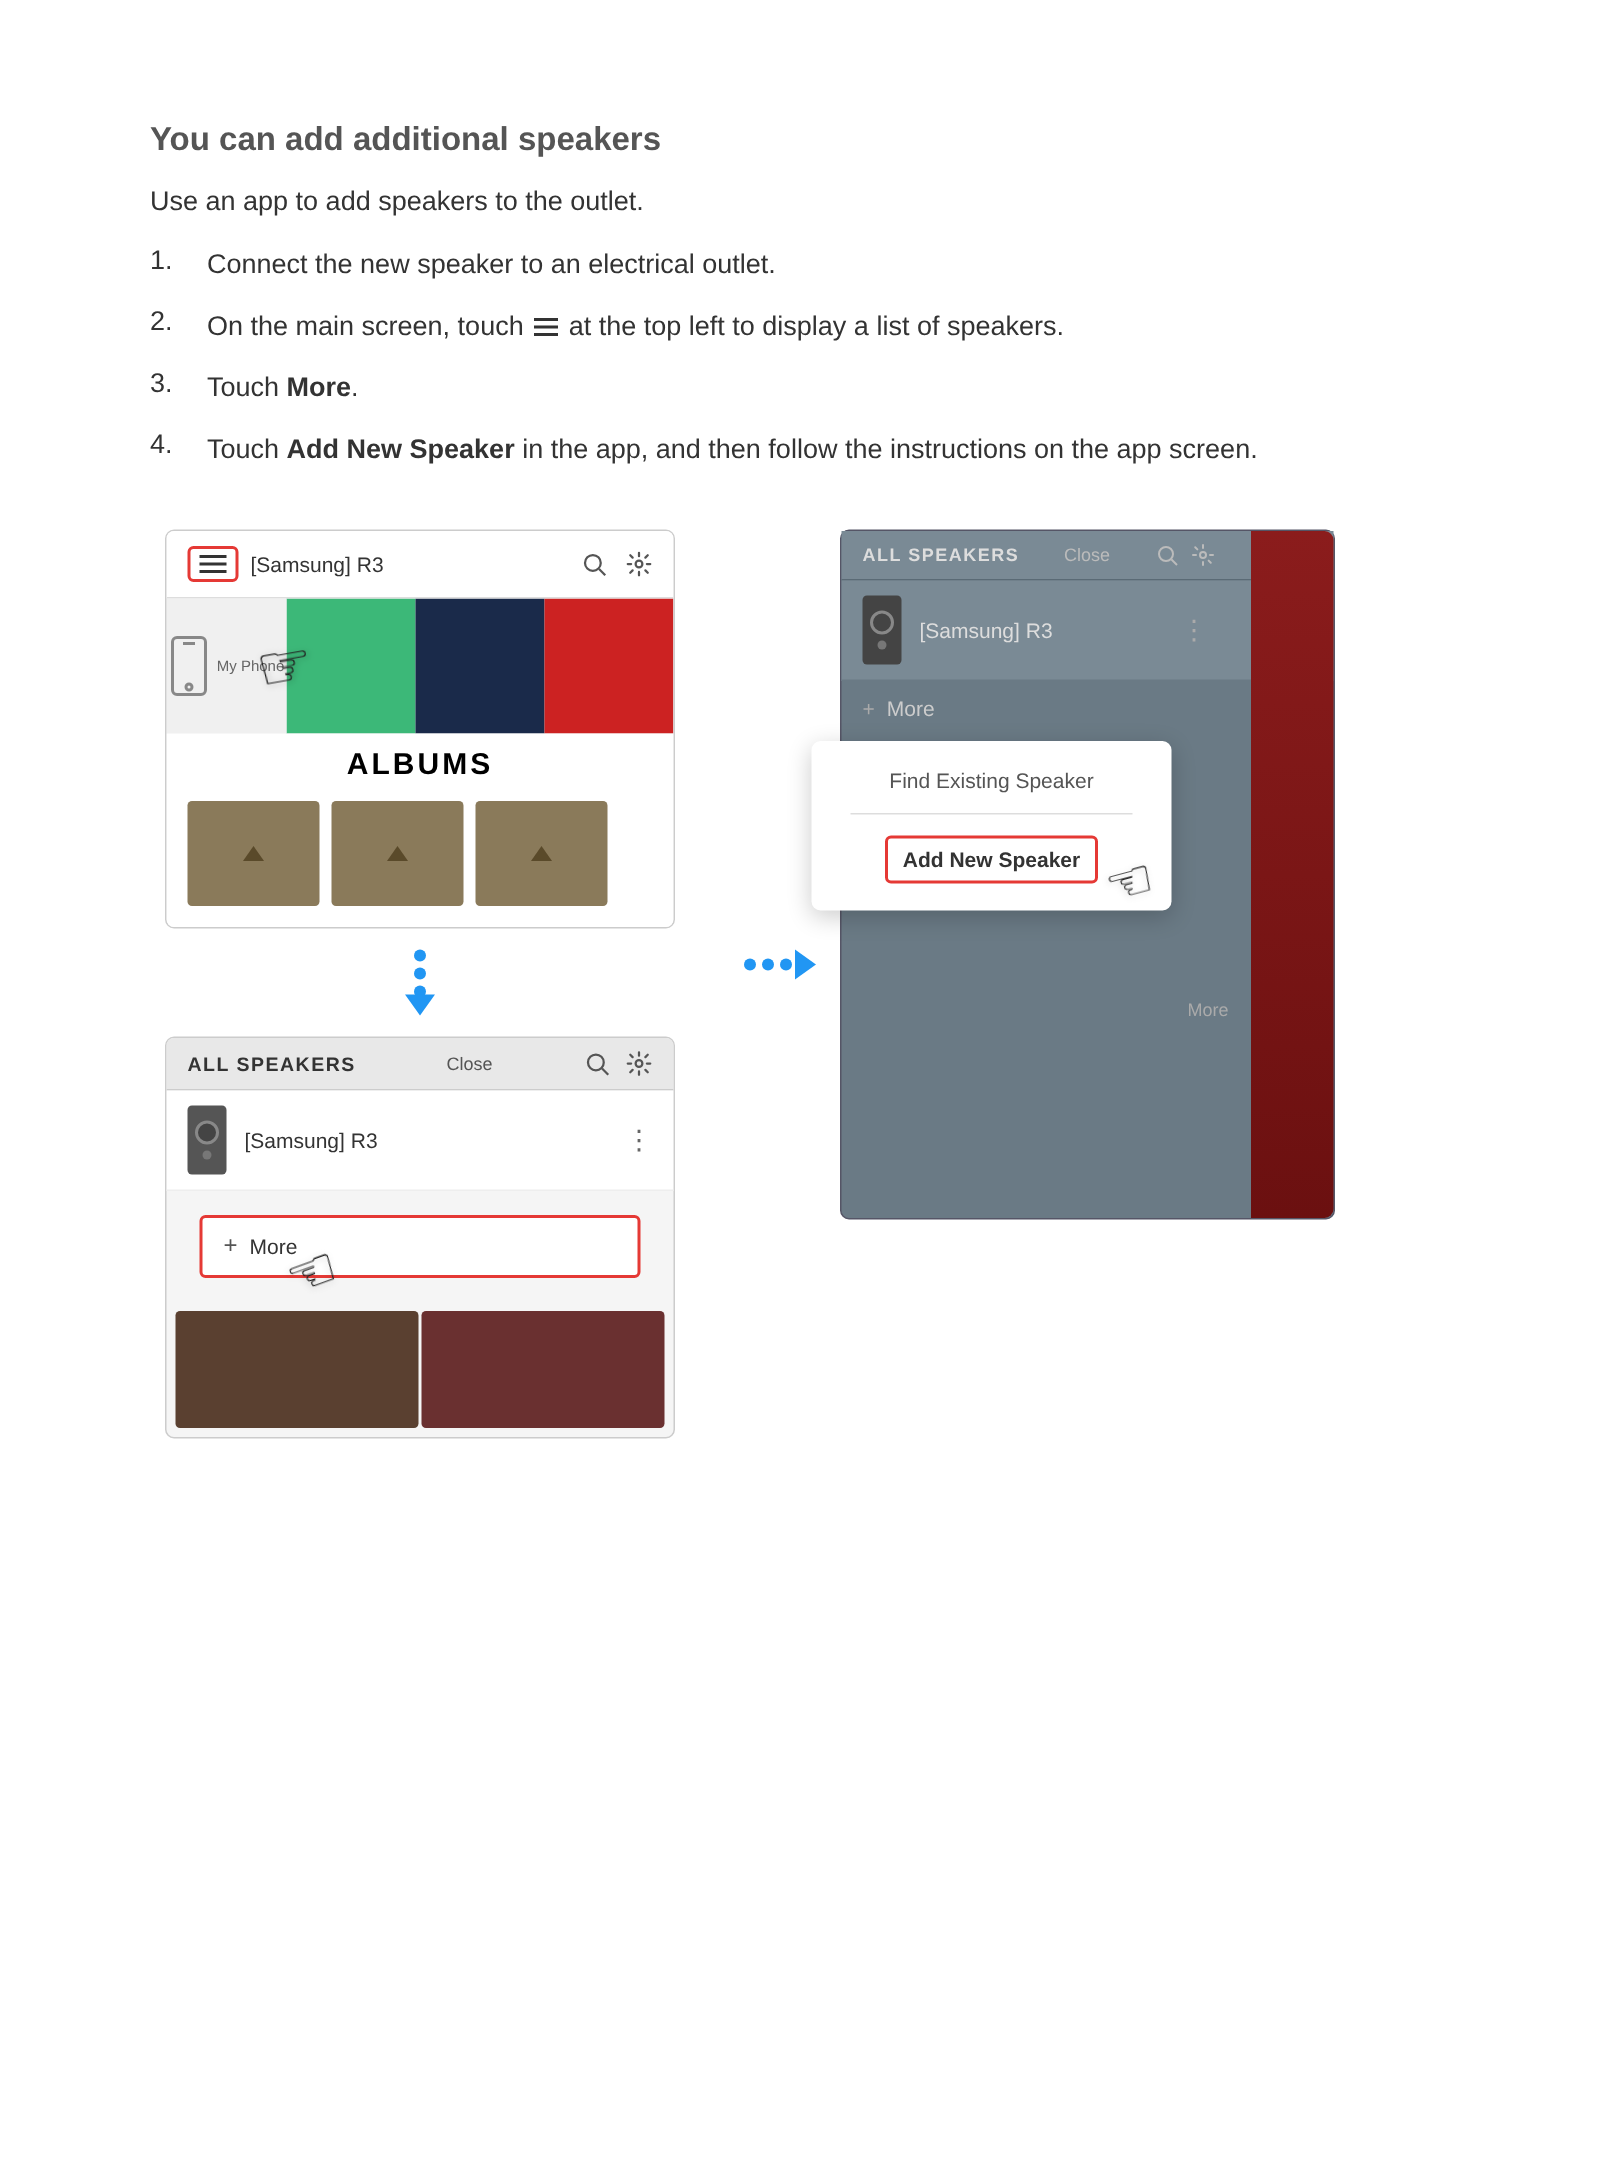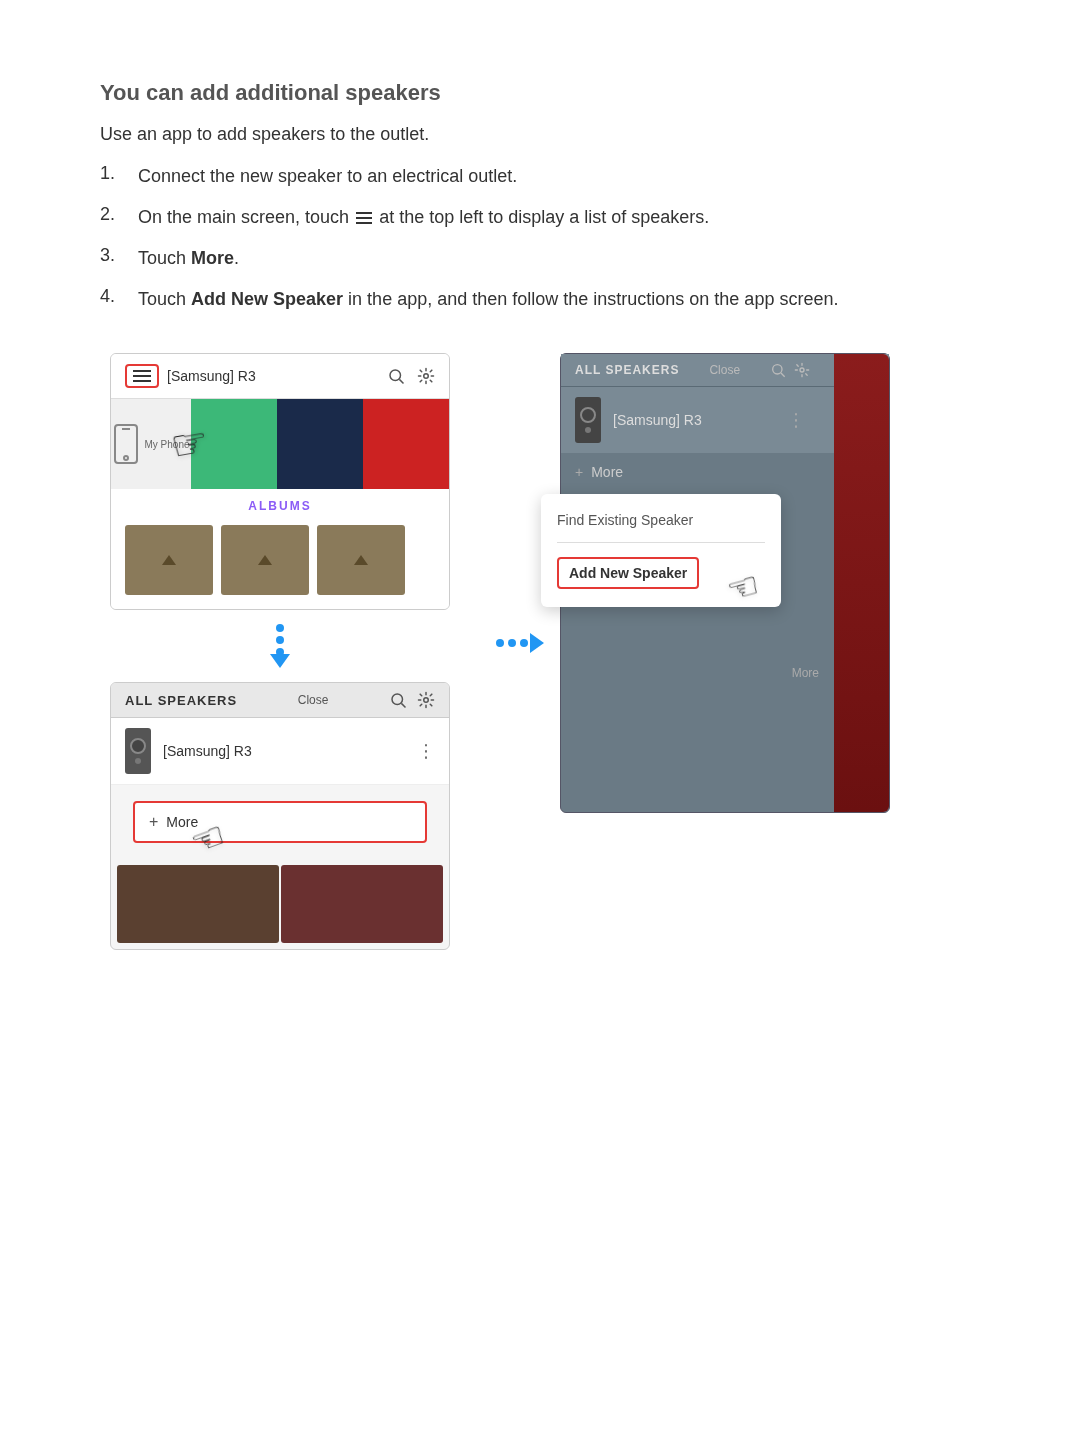--- a/index.html
+++ b/index.html
@@ -156,24 +156,24 @@
     .tile-navy  { background: #1a2a4a; }
     .tile-red   { background: #cc2222; }
 
     .albums-section {
       background: #fff;
       padding: 10px 14px 14px;
     }
 
     .albums-title {
       text-align: center;
-      font-size: 12px;
+      font-size: 20px;
       font-weight: bold;
       letter-spacing: 2px;
-      color: #8b5cf6;
+      color: #000000;
       margin-bottom: 12px;
     }
 
     .album-grid {
       display: flex;
       gap: 8px;
     }
 
     .album-thumb {
       width: 88px;
@@ -384,23 +384,24 @@
     }
 
     
     .popup-card {
       position: absolute;
       top: 140px;
       left: -20px;
       background: #fff;
       border-radius: 6px;
       box-shadow: 0 4px 16px rgba(0,0,0,0.2);
-      padding: 18px 16px;
+      padding: 18px 26px;
       width: 240px;
       z-index: 10;
+      text-align: center;
     }
 
     .popup-find {
       font-size: 14px;
       color: #555;
       margin-bottom: 14px;
       padding-bottom: 14px;
       border-bottom: 1px solid #ddd;
     }
 

